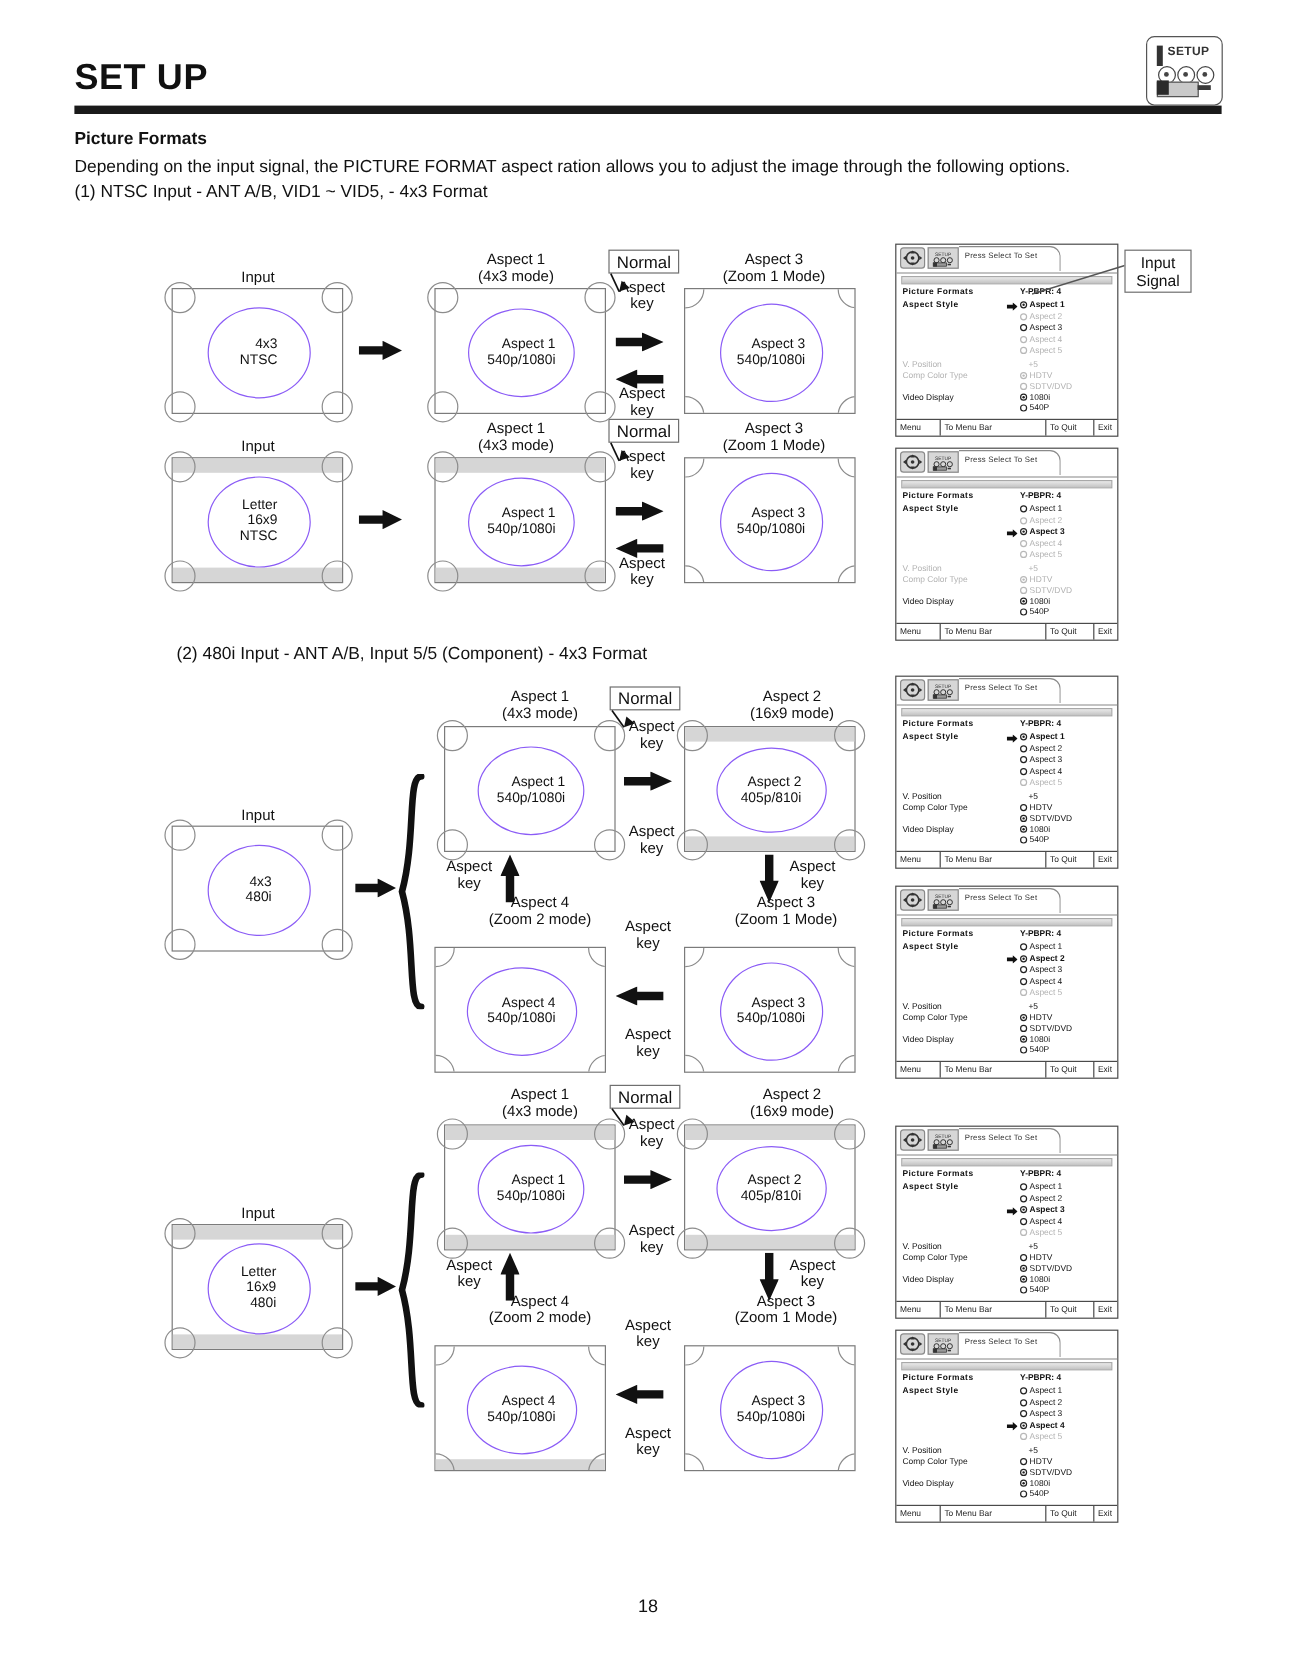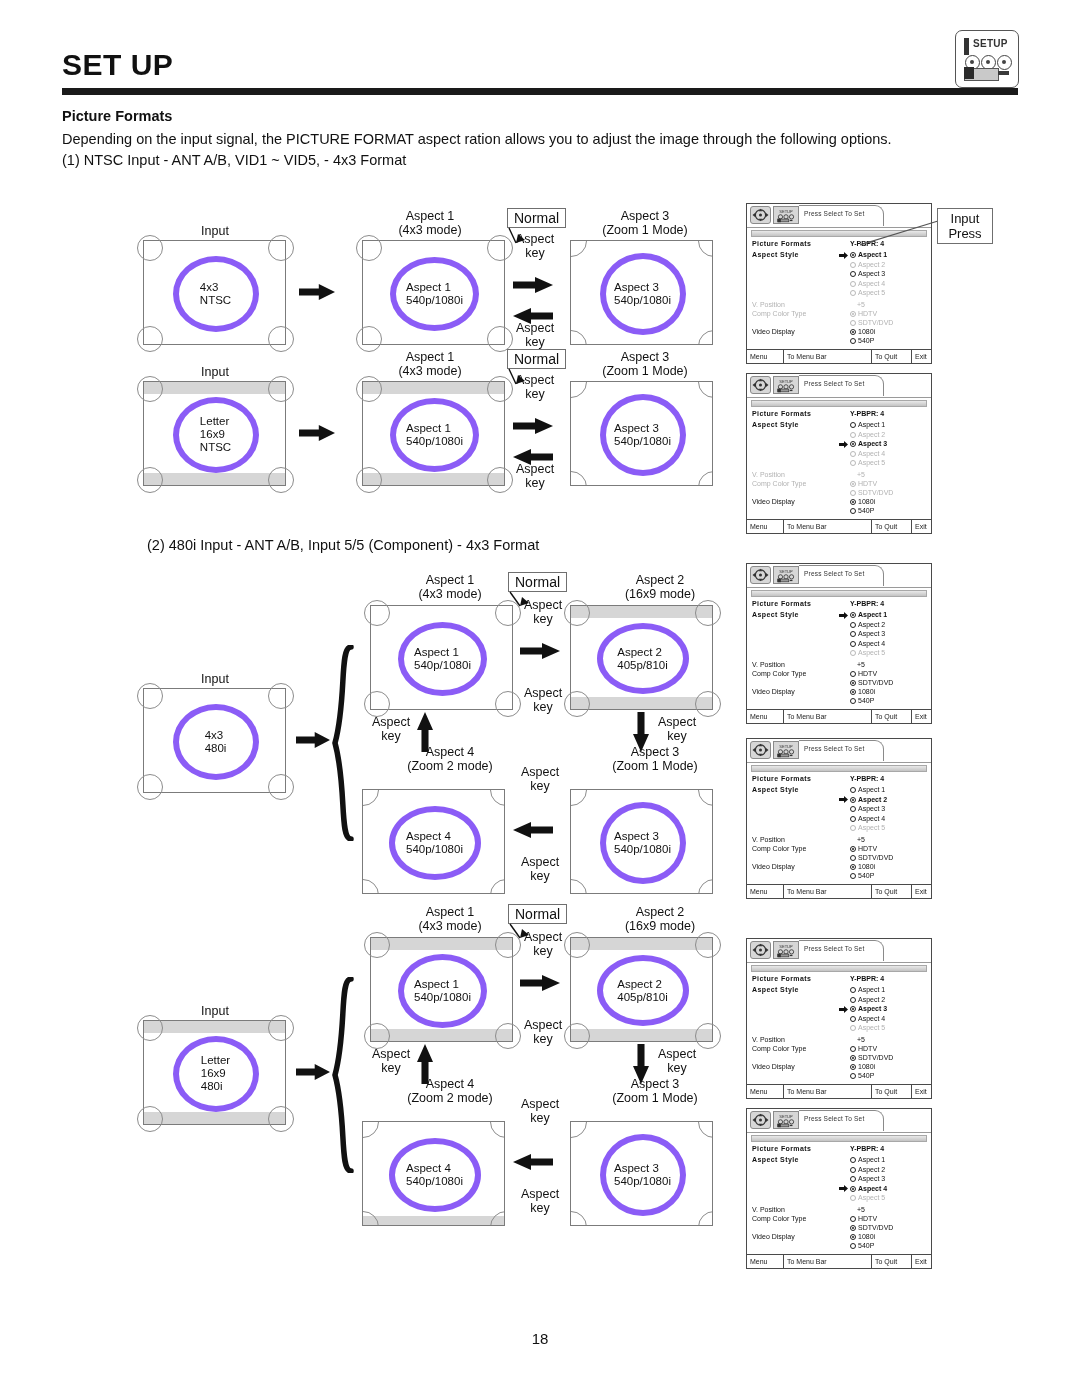--- a/index.html
+++ b/index.html
@@ -32,22 +32,22 @@
   .sec-n1{position:absolute;left:62px;top:152px;font-size:14.5px;}
   .sec-n2{position:absolute;left:147px;top:537px;font-size:14.5px;}
   .pagenum{position:absolute;left:0;top:1330px;width:1080px;text-align:center;font-size:15px;}
 
   
   .tv{position:absolute;border:1.2px solid #7b7b7b;background:#fff;box-sizing:border-box;}
   .tv .bar-t,.tv .bar-b{position:absolute;left:0;right:0;height:12%;background:#d6d6d6;}
   .tv .bar-t{top:0;} .tv .bar-b{bottom:0;}
   .tv .dot{position:absolute;border:1px solid #8c8c8c;border-radius:50%;box-sizing:border-box;}
   .tv .arc{position:absolute;border:1px solid #8c8c8c;border-radius:50%;box-sizing:border-box;}
-  .tv .oval{position:absolute;border:6px solid #8b5cf6;border-radius:50%;box-sizing:border-box;
-     display:flex;align-items:center;justify-content:center;text-align:left;
+  .tv .oval{position:absolute;border:1px solid #8b5cf6;border-radius:50%;box-sizing:border-box;
+     display:flex;align-items:center;justify-content:center;text-align:right;
      font-size:11.5px;line-height:13px;color:#111;}
   .cap{position:absolute;text-align:center;font-size:12.5px;line-height:14px;color:#111;}
   .keycap{position:absolute;text-align:center;font-size:12.5px;line-height:14px;color:#111;}
   .normbox{position:absolute;border:1.3px solid #6f6f6f;background:#fff;
      font-size:14px;padding:1px 6px;color:#111;}
 
   
   .osd{position:absolute;width:186px;border:1.3px solid #4a4a4a;background:#fff;box-sizing:border-box;
      font-size:7px;color:#111;}
   .osd .tabrow{position:relative;height:23px;border-bottom:1px solid #9a9a9a;}
@@ -854,16 +854,16 @@
           <i style="left:164px;"></i>
         </div>
       </div>
     </div>
 
   <svg style="position:absolute;left:860px;top:215px;width:90px;height:40px">
     <line x1="0" y1="30" x2="78" y2="6" stroke="#555" stroke-width="1.2"></line>
   </svg>
   <div class="callout" style="left:937px;top:208px;width:44px;">
     <div>Input</div>
-    <div>Press</div>
+    <div>Signal</div>
   </div>
 
 </div>
 
 </body></html>

